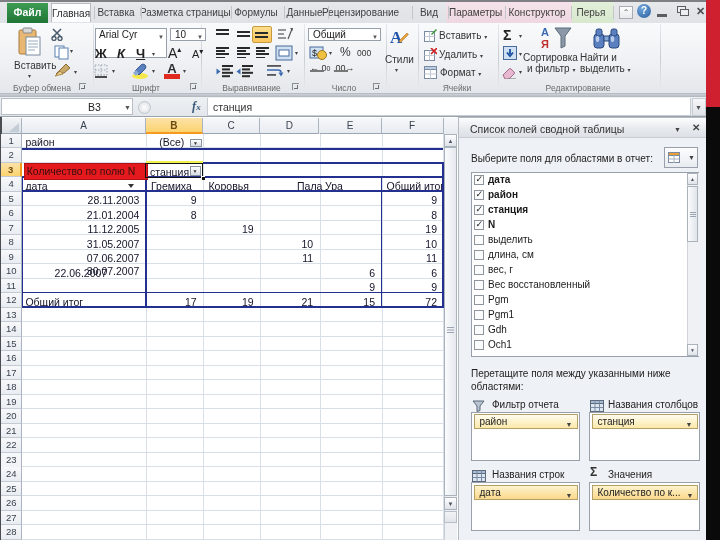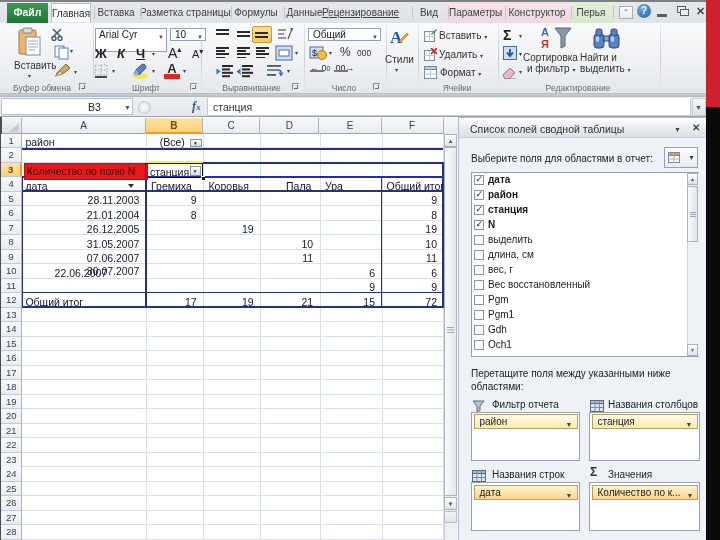--- a/index.html
+++ b/index.html
@@ -25,21 +25,21 @@
 
 <div class="ab" style="left:0;top:0;width:720px;height:22.5px;background:linear-gradient(#e6e8ea,#dfe2e6);border-top:2px solid #7d7f82;"></div>
 <div class="ab" style="left:446px;top:2px;width:126px;height:20.5px;background:linear-gradient(#f6e3ea,#eed7e0);"></div>
 <div class="ab" style="left:572px;top:2px;width:42px;height:20.5px;background:linear-gradient(#e2efd9,#d7e8cd);"></div>
 <div class="ab" style="left:7px;top:3px;width:41px;height:25px;background:linear-gradient(#3d9c52,#186c2e);color:#fff;font-weight:bold;font-size:10.5px;text-align:center;line-height:19px;">Файл</div>
 <div class="tab" style="left:51px;width:40px;background:#fcfdfe;border:1px solid #b6bcc4;border-bottom:none;color:#2b2b2b;">Главная</div>
 <div class="tab" style="left:94px;width:44px;">Вставка</div>
 <div class="tab" style="left:140px;width:90px;">Разметка страницы</div>
 <div class="tab" style="left:231px;width:50px;">Формулы</div>
 <div class="tab" style="left:284px;width:41px;">Данные</div>
-<div class="tab" style="left:320px;width:81px;text-decoration:underline;">Рецензирование</div>
+<div class="tab" style="left:320px;width:81px;">Рецензирование</div>
 <div class="tab" style="left:412px;width:34px;">Вид</div>
 <div class="tab" style="left:449px;width:53px;">Параметры</div>
 <div class="tab" style="left:505px;width:64px;">Конструктор</div>
 <div class="tab" style="left:572px;width:38px;">Перья</div>
 <div class="ab" style="left:93.5px;top:6px;width:1px;height:13px;background:#c2c6cb;"></div>
 <div class="ab" style="left:140.5px;top:6px;width:1px;height:13px;background:#c2c6cb;"></div>
 <div class="ab" style="left:230.5px;top:6px;width:1px;height:13px;background:#c2c6cb;"></div>
 <div class="ab" style="left:283.5px;top:6px;width:1px;height:13px;background:#c2c6cb;"></div>
 <div class="ab" style="left:327.5px;top:6px;width:1px;height:13px;background:#c2c6cb;"></div>
 <div class="ab" style="left:411.5px;top:6px;width:1px;height:13px;background:#c2c6cb;"></div>
@@ -93,21 +93,21 @@
 <div class="ab" style="left:54px;top:45px;width:16px;height:15px;"><svg width="16" height="15" viewBox="0 0 16 15">
       <rect x="1" y="1" width="9" height="11" fill="#fff" stroke="#5b80b2"></rect>
       <rect x="5" y="3" width="9" height="11" fill="#fff" stroke="#5b80b2"></rect>
     </svg></div>
 <div class="ab" style="left:70px;top:47px;font-size:6px;color:#444;">▾</div>
 <div class="ab" style="left:54px;top:62px;width:18px;height:16px;"><svg width="18" height="16" viewBox="0 0 18 16">
       <path d="M2 12 L8 6 L12 2 L16 6 L10 11 Z" fill="#c9a96a" stroke="#8a6a30"></path>
       <path d="M1 14 L6 9 L9 12 Z" fill="#e8d090" stroke="#a8884a"></path>
     </svg></div>
 <div class="ab" style="left:74px;top:68px;font-size:6px;color:#444;">▾</div>
-<div class="ab" style="left:95px;top:28px;width:72px;height:24px;background:#fff;border:1px solid #98a0ab;font-size:10px;color:#222;line-height:12px;padding-left:3px;">Arial Cyr<span style="position:absolute;right:2px;top:2px;font-size:6px;color:#555;">▼</span></div>
+<div class="ab" style="left:95px;top:28px;width:72px;height:30px;background:#fff;border:1px solid #98a0ab;font-size:10px;color:#222;line-height:12px;padding-left:3px;">Arial Cyr<span style="position:absolute;right:2px;top:2px;font-size:6px;color:#555;">▼</span></div>
 <div class="ab" style="left:170px;top:28px;width:36px;height:13px;background:#fff;border:1px solid #98a0ab;font-size:10px;color:#222;line-height:12px;padding-left:4px;">10<span style="position:absolute;right:2px;top:2px;font-size:6px;color:#555;">▼</span></div>
 <div class="ab" style="left:95px;top:46px;width:17px;font-weight:bold;font-size:13px;color:#222;">Ж</div>
 <div class="ab" style="left:117px;top:46px;width:13px;font-style:italic;font-weight:bold;font-size:13px;color:#222;">К</div>
 <div class="ab" style="left:136px;top:46px;width:13px;font-weight:bold;font-size:13px;color:#222;text-decoration:underline;">Ч</div>
 <div class="ab" style="left:152px;top:50px;font-size:6px;color:#444;">▾</div>
 <div class="ab" style="left:168px;top:45px;font-size:14px;color:#222;">А<span style="font-size:8px;vertical-align:6px;">▴</span></div>
 <div class="ab" style="left:192px;top:47px;font-size:11px;color:#222;">А<span style="font-size:8px;vertical-align:4px;">▾</span></div>
 <div class="ab" style="left:94px;top:64px;width:16px;height:14px;"><svg width="15" height="14" viewBox="0 0 15 14">
       <g stroke="#9aa4b2" stroke-dasharray="1.5,1.5" fill="none">
         <rect x="1" y="1" width="12" height="10"></rect>
@@ -366,42 +366,42 @@
 <div class="rowhd" style="top:467.00px;height:14.50px;line-height:14.50px;">24</div>
 <div class="gl" style="left:22.4px;top:495.00px;width:421px;height:1px;"></div>
 <div class="rowhd" style="top:481.50px;height:14.50px;line-height:14.50px;">25</div>
 <div class="gl" style="left:22.4px;top:509.50px;width:421px;height:1px;"></div>
 <div class="rowhd" style="top:496.00px;height:14.50px;line-height:14.50px;">26</div>
 <div class="gl" style="left:22.4px;top:524.00px;width:421px;height:1px;"></div>
 <div class="rowhd" style="top:510.50px;height:14.50px;line-height:14.50px;">27</div>
 <div class="gl" style="left:22.4px;top:538.50px;width:421px;height:1px;"></div>
 <div class="rowhd" style="top:525.00px;height:14.50px;line-height:14.50px;">28</div>
 <div class="cell" style="left:22.4px;top:135.00px;width:120px;padding-left:3px;">район</div>
-<div class="cell" style="left:145.7px;top:135.00px;width:45px;padding-left:14px;">(Все)</div>
+<div class="cell" style="left:145.7px;top:135.00px;width:45px;padding-left:7px;text-align:center;">(Все)</div>
 <div class="ddbtn" style="left:189.5px;top:138.5px;width:12px;height:8.5px;line-height:7.5px;font-size:5px;">▼</div>
 <div class="navy" style="left:22.4px;top:147.8px;width:421px;height:2.1px;"></div>
 <div class="ab" style="left:146px;top:161px;width:56.5px;height:2.3px;background:#f2f24e;"></div>
 <div class="navy" style="left:203.2px;top:162.3px;width:240.3px;height:1.5px;"></div>
 <div class="navy" style="left:442.3px;top:162.3px;width:1.4px;height:14.6px;"></div>
 <div class="cell" style="left:147px;top:165.20px;width:42px;padding-left:3px;">станция</div>
 <div class="ddbtn" style="left:189.5px;top:166px;width:11px;height:10px;line-height:9px;font-size:5px;">▼</div>
 <div class="cell" style="left:22.4px;top:178.50px;width:100px;padding-left:3px;">дата</div>
 <div class="ab" style="left:128px;top:184.00px;width:0;height:0;border-left:3.5px solid transparent;border-right:3.5px solid transparent;border-top:4.5px solid #333;"></div>
 <div class="cell" style="left:148px;top:178.50px;width:50px;padding-left:3px;">Гремиха</div>
 <div class="cell" style="left:205.5px;top:178.50px;width:50px;padding-left:3px;">Коровья</div>
-<div class="cell" style="left:268px;top:178.50px;width:50px;padding-left:18px;text-decoration:underline;">Пала</div>
+<div class="cell" style="left:279px;top:178.50px;width:50px;padding-left:18px;text-decoration:underline;">Пала</div>
 <div class="cell" style="left:322px;top:178.50px;width:50px;padding-left:3px;">Ура</div>
 <div class="cell" style="left:383.5px;top:178.50px;width:60px;padding-left:3px;">Общий итог</div>
 <div class="cell" style="left:22.4px;top:193.00px;width:120px;text-align:right;padding-right:3px;">28.11.2003</div>
 <div class="cell" style="left:145.7px;top:193.00px;width:54px;text-align:right;padding-right:3px;">9</div>
 <div class="cell" style="left:381.5px;top:193.00px;width:58.5px;text-align:right;padding-right:3px;">9</div>
 <div class="cell" style="left:22.4px;top:207.50px;width:120px;text-align:right;padding-right:3px;">21.01.2004</div>
 <div class="cell" style="left:145.7px;top:207.50px;width:54px;text-align:right;padding-right:3px;">8</div>
 <div class="cell" style="left:381.5px;top:207.50px;width:58.5px;text-align:right;padding-right:3px;">8</div>
-<div class="cell" style="left:22.4px;top:222.00px;width:120px;text-align:right;padding-right:3px;">26.12.2005</div>
+<div class="cell" style="left:22.4px;top:222.00px;width:120px;text-align:right;padding-right:3px;">11.12.2005</div>
 <div class="cell" style="left:203.2px;top:222.00px;width:53.5px;text-align:right;padding-right:3px;">19</div>
 <div class="cell" style="left:381.5px;top:222.00px;width:58.5px;text-align:right;padding-right:3px;">19</div>
 <div class="cell" style="left:22.4px;top:236.50px;width:120px;text-align:right;padding-right:3px;">31.05.2007</div>
 <div class="cell" style="left:260.1px;top:236.50px;width:56px;text-align:right;padding-right:3px;">10</div>
 <div class="cell" style="left:381.5px;top:236.50px;width:58.5px;text-align:right;padding-right:3px;">10</div>
 <div class="cell" style="left:22.4px;top:251.00px;width:120px;text-align:right;padding-right:3px;">07.06.2007</div>
 <div class="cell" style="left:260.1px;top:251.00px;width:56px;text-align:right;padding-right:3px;">11</div>
 <div class="cell" style="left:381.5px;top:251.00px;width:58.5px;text-align:right;padding-right:3px;">11</div>
 <div class="cell" style="left:22.4px;top:265.50px;width:120px;text-align:center;padding-right:3px;">22.06.2007</div>
 <div class="cell" style="left:319.5px;top:265.50px;width:58.5px;text-align:right;padding-right:3px;">6</div>

